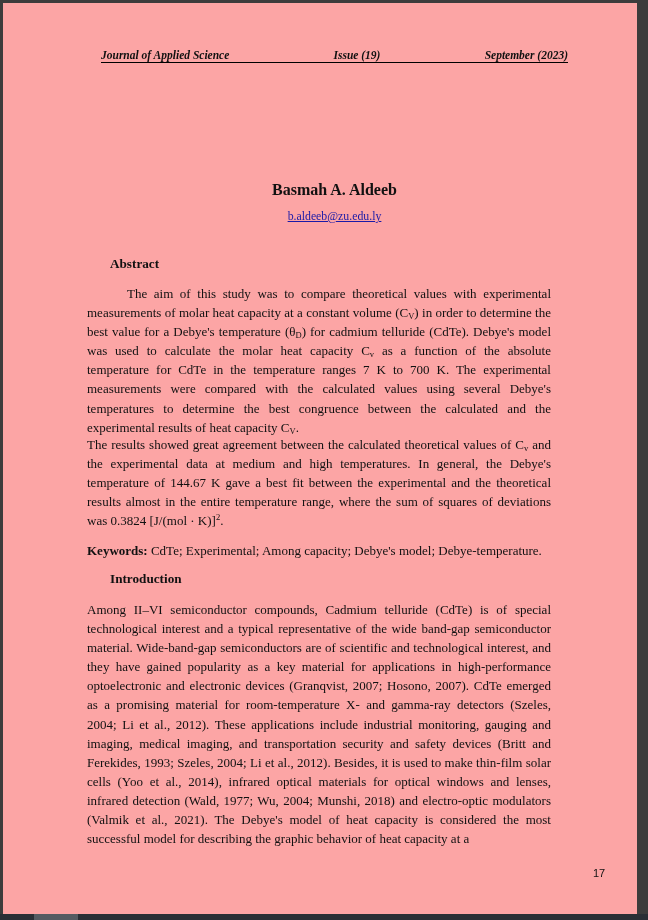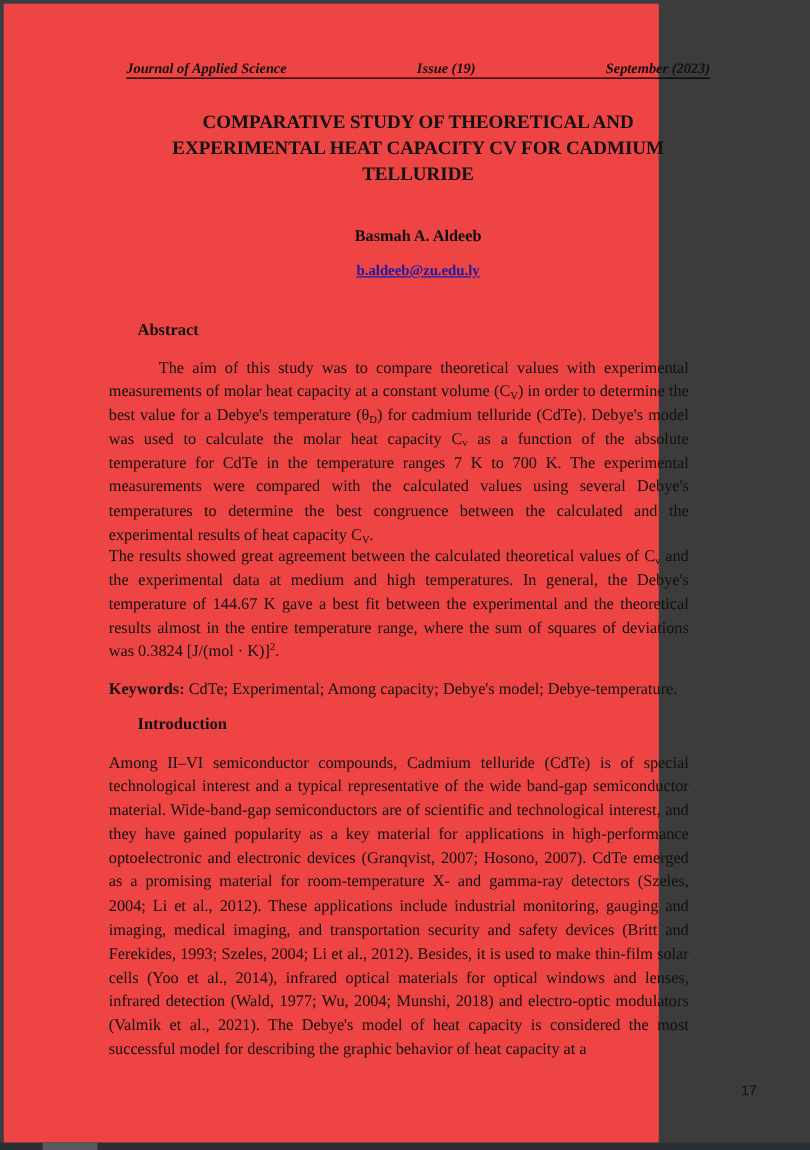--- a/index.html
+++ b/index.html
@@ -4,22 +4,22 @@
 <style>
   html, body { margin: 0; padding: 0; }
   body {
     width: 648px; height: 920px; overflow: hidden;
     background: #3c3c3c;
     position: relative;
     font-family: "Liberation Serif", "DejaVu Serif", serif;
     color: #111;
   }
   .page {
-    position: absolute; left: 3px; top: 3px; width: 524px; height: 912px;
-    background: #ef4444;
+    position: absolute; left: 3px; top: 3px; width: 634px; height: 912px;
+    background: #fca5a5;
   }
   .scrollstrip {
     position: absolute; left: 0; top: 914px; width: 648px; height: 6px;
     background: #2a2f36;
   }
   .scrollthumb {
     position: absolute; left: 34px; top: 914px; width: 44px; height: 6px;
     background: #555b62;
   }
   .running-head {
@@ -28,27 +28,27 @@
     font-style: italic; font-weight: bold; font-size: 11.5px;
     display: flex; justify-content: space-between; align-items: flex-end;
     padding-bottom: 1px;
   }
   .title {
     position: absolute; left: 98px; top: 84px; width: 467px;
     text-align: center; font-weight: bold; font-size: 15.2px; line-height: 21px;
   }
   .author {
     position: absolute; left: 98px; top: 178px; width: 467px;
-    text-align: center; font-weight: bold; font-size: 13px;
+    text-align: center; font-weight: bold; font-size: 16px;
   }
   .affil {
     position: absolute; left: 98px; top: 206px; width: 467px;
     text-align: center; font-size: 11.8px; line-height: 15px;
   }
-  .affil a { color: #1a1aa8; text-decoration: underline; font-weight: bold; }
+  .affil a { color: #1a1aa8; text-decoration: underline; }
   .h {
     position: absolute; left: 107px; font-weight: bold; font-size: 13.2px;
   }
   .para {
     position: absolute; left: 84px; width: 464px;
     font-size: 13px; line-height: 19.1px; text-align: justify;
   }
   .para .indent { display: inline-block; width: 40px; }
   sub { font-size: 8.5px; vertical-align: -2px; line-height: 0; }
   sup { font-size: 8.5px; vertical-align: 5px; line-height: 0; }
@@ -61,25 +61,20 @@
 </head>
 <body>
 
 <div class="page">
   <div class="running-head">
     <span>Journal of Applied Science</span>
     <span>Issue (19)</span>
     <span>September (2023)</span>
   </div>
 
-  <div class="title">
-    <div>COMPARATIVE STUDY OF THEORETICAL AND</div>
-    <div>EXPERIMENTAL HEAT CAPACITY CV FOR CADMIUM</div>
-    <div>TELLURIDE</div>
-  </div>
 
   <div class="author">Basmah A. Aldeeb</div>
 
   <div class="affil">
     <a>b.aldeeb@zu.edu.ly</a>
   </div>
 
   <div class="h" style="top:253px">Abstract</div>
 
   <div class="para" style="top:281px">

